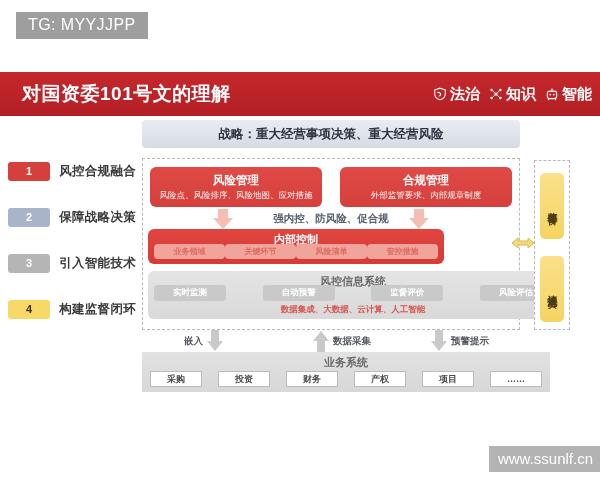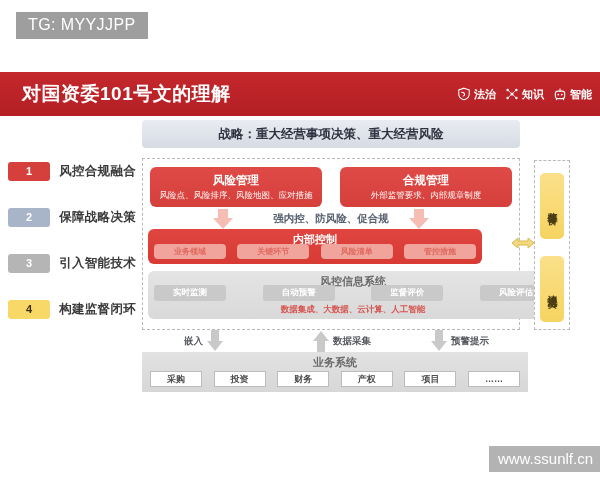--- a/index.html
+++ b/index.html
@@ -27,21 +27,21 @@
   }
   .header-title{
     color:#ffffff;font-size:19px;font-weight:bold;
     margin-left:22px;letter-spacing:.5px;white-space:nowrap;
   }
   .header-icons{
     margin-left:auto;margin-right:8px;display:flex;align-items:center;gap:9px;
   }
   .hico{display:flex;align-items:center;gap:3px;}
   .hico .glyph{width:14px;height:14px;display:block;}
-  .hico .lbl{color:#ffffff;font-size:11px;white-space:nowrap;font-weight:bold;font-family:Liberation Mono, monospace;}
+  .hico .lbl{color:#ffffff;font-size:15px;white-space:nowrap;font-weight:bold;font-family:Liberation Mono, monospace;}
 
   
   .rail{position:absolute;left:8px;top:160px;width:128px;}
   .rail-row{display:flex;align-items:center;height:22px;margin-bottom:24px;}
   .rail-badge{
     width:50px;height:19px;border-radius:3px;
     display:flex;align-items:center;justify-content:center;
     font-size:11px;font-weight:bold;color:#ffffff;
   }
   .rail-label{
@@ -79,21 +79,21 @@
   .arrowband .dn{
     position:absolute;top:0;width:22px;height:20px;
   }
   .arrowband .cap{
     position:absolute;left:0;right:0;top:3px;text-align:center;
     font-size:10.5px;font-weight:bold;color:#57606e;white-space:nowrap;
   }
 
   
   .icpanel{
-    position:absolute;left:148px;top:229px;width:334px;height:35px;
+    position:absolute;left:148px;top:229px;width:296px;height:35px;
     background:linear-gradient(180deg,#e0453f 0%,#d83a34 100%);
     border-radius:6px;
   }
   .icpanel .title{
     position:absolute;left:0;right:0;top:3px;text-align:center;
     font-size:11px;font-weight:bold;color:#ffffff;
   }
   .icpanel .chips{
     position:absolute;left:6px;right:6px;top:15px;
     display:flex;justify-content:space-between;
@@ -150,23 +150,22 @@
   .ydbl{position:absolute;left:512px;top:235px;width:22px;height:16px;}
 
   
   .botarrows{position:absolute;left:142px;top:330px;width:378px;height:24px;}
   .ba{position:absolute;display:flex;align-items:center;gap:3px;top:0;}
   .ba .lbl{font-size:9.5px;font-weight:bold;color:#55585e;white-space:nowrap;}
   .ba .ar{width:18px;height:22px;display:block;}
 
   
   .bizsys{
-    position:absolute;left:142px;top:352px;width:374px;height:40px;
+    position:absolute;left:142px;top:352px;width:408px;height:40px;
     background:linear-gradient(180deg,#e2e2e2 0%,#d7d7d7 100%);
-    padding-left:12px;
   }
   .bizsys .title{
     position:absolute;left:0;right:0;top:3px;text-align:center;
     font-size:11px;font-weight:bold;color:#6b6b6b;
   }
   .bizsys .chips{
     position:absolute;left:8px;right:8px;top:19px;
     display:flex;justify-content:space-between;
   }
   .biz-chip{

